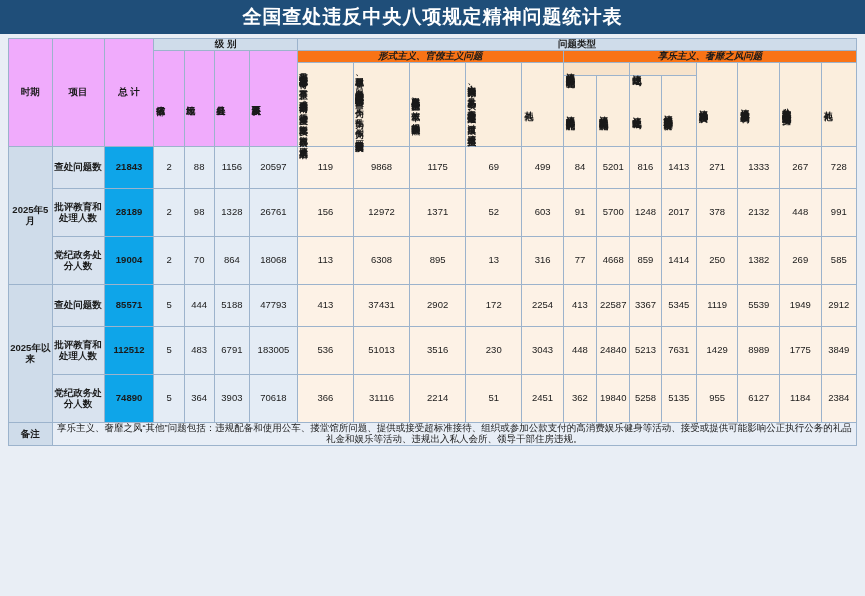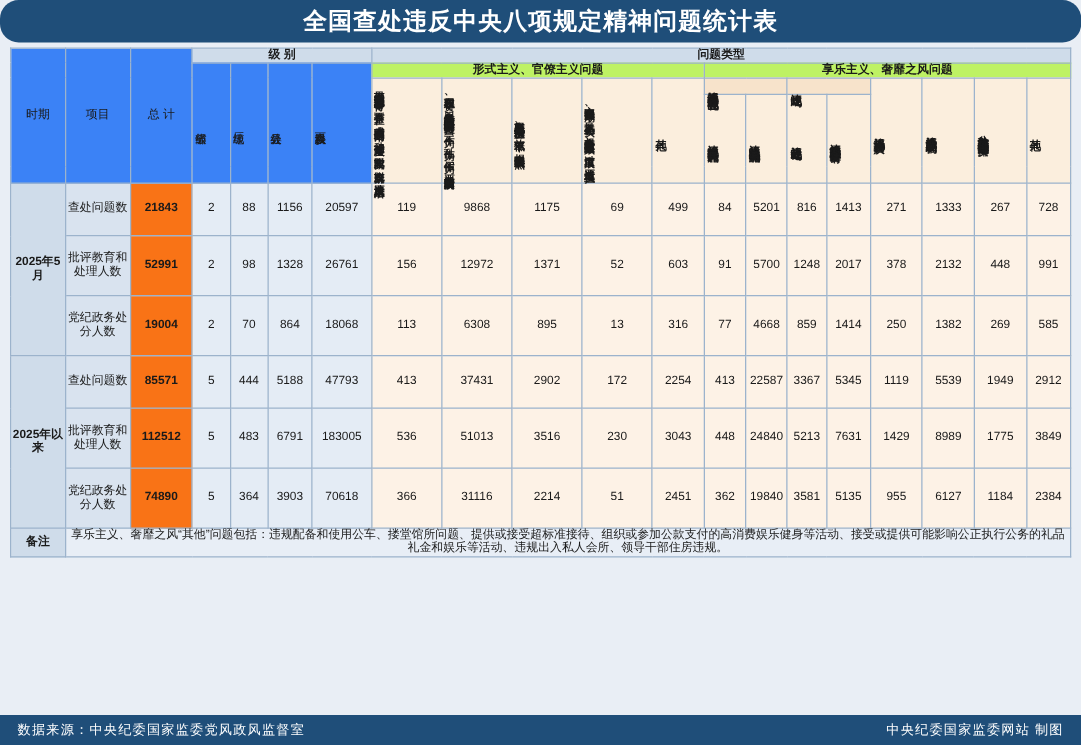--- a/index.html
+++ b/index.html
@@ -23,75 +23,74 @@
   .title-bar {
     height: 34px;
     background: #1f4e79;
     color: #ffffff;
     font-size: 19px;
     font-weight: bold;
     letter-spacing: 1px;
     display: flex;
     align-items: center;
     justify-content: center;
-    border-radius: 15px;
   }
   table.main {
     border-collapse: collapse;
     width: 849px;
     margin: 4px auto 0 auto;
     table-layout: fixed;
   }
   table.main td, table.main th {
     border: 1px solid #9cb3cc;
     font-size: 9.5px;
     text-align: center;
     vertical-align: middle;
     padding: 0;
     color: #1a1a1a;
     line-height: 1.15;
   }
   .hdr {
-    background: #3b82f6;
-    font-weight: normal;
+    background: #f0abfc;
+    font-weight: bold;
   }
   .hdr-grp-a { background: #cfdcea; font-weight: bold; font-size: 11px; }
-  .hdr-grp-b { background: #bef264; font-weight: bold; font-size: 11px; }
+  .hdr-grp-b { background: #f97316; font-weight: bold; font-size: 11px; font-style: italic; }
   .hdr-orange { background: #fbeedd; font-weight: bold; }
   .hdr-orange2 { background: #f7e3cb; font-weight: bold; }
   .vert-wide {
     writing-mode: vertical-rl;
     text-orientation: upright;
     letter-spacing: 0.5px;
     line-height: 1.3;
     padding: 3px 0;
   }
   .vert-small {
     writing-mode: vertical-rl;
     text-orientation: upright;
     letter-spacing: 0px;
     line-height: 1.25;
     font-size: 9px;
     padding: 2px 0;
   }
   .row-label {
     background: #d9e3ef;
-    font-weight: normal;
+    font-weight: bold;
     font-size: 10px;
     line-height: 1.25;
   }
   .period {
     background: #cfdcea;
     font-weight: bold;
     font-size: 10.5px;
     line-height: 1.3;
   }
   .datacell-blue { background: #e4ecf5; font-size: 10px; }
   .datacell-orange { background: #fdf2e6; font-size: 10px; }
-  .total-cell { background: #f97316; font-size: 10px; font-weight: bold; }
+  .total-cell { background: #0ea5e9; font-size: 10px; font-weight: bold; }
   .remark-label {
     background: #cfdcea;
     font-weight: bold;
     font-size: 10.5px;
     width: 34px;
     font-family: Liberation Serif, serif;
   }
   .remark-body {
     background: #e8eef6;
     text-align: left;
@@ -248,21 +247,21 @@
       <td class="datacell-orange">5201</td>
       <td class="datacell-orange">816</td>
       <td class="datacell-orange">1413</td>
       <td class="datacell-orange">271</td>
       <td class="datacell-orange">1333</td>
       <td class="datacell-orange">267</td>
       <td class="datacell-orange">728</td>
     </tr>
     <tr style="height:48px">
       <td class="row-label">批评教育和处理人数</td>
-      <td class="total-cell">52991</td>
+      <td class="total-cell">28189</td>
       <td class="datacell-blue">2</td>
       <td class="datacell-blue">98</td>
       <td class="datacell-blue">1328</td>
       <td class="datacell-blue">26761</td>
       <td class="datacell-orange">156</td>
       <td class="datacell-orange">12972</td>
       <td class="datacell-orange">1371</td>
       <td class="datacell-orange">52</td>
       <td class="datacell-orange">603</td>
       <td class="datacell-orange">91</td>
@@ -346,33 +345,29 @@
       <td class="datacell-blue">364</td>
       <td class="datacell-blue">3903</td>
       <td class="datacell-blue">70618</td>
       <td class="datacell-orange">366</td>
       <td class="datacell-orange">31116</td>
       <td class="datacell-orange">2214</td>
       <td class="datacell-orange">51</td>
       <td class="datacell-orange">2451</td>
       <td class="datacell-orange">362</td>
       <td class="datacell-orange">19840</td>
-      <td class="datacell-orange">3581</td>
+      <td class="datacell-orange">5258</td>
       <td class="datacell-orange">5135</td>
       <td class="datacell-orange">955</td>
       <td class="datacell-orange">6127</td>
       <td class="datacell-orange">1184</td>
       <td class="datacell-orange">2384</td>
     </tr>
 
     <tr>
       <td class="remark-label">备注</td>
       <td class="remark-body" colspan="19">享乐主义、奢靡之风“其他”问题包括：违规配备和使用公车、搂堂馆所问题、提供或接受超标准接待、组织或参加公款支付的高消费娱乐健身等活动、接受或提供可能影响公正执行公务的礼品礼金和娱乐等活动、违规出入私人会所、领导干部住房违规。</td>
     </tr>
   </tbody>
     </table>
 
-  <div class="footer">
-    <span class="dot">数据来源：中央纪委国家监委党风政风监督室</span>
-    <span class="dot">中央纪委国家监委网站 制图</span>
-  </div>
 
 </div>
 
 </body></html>

